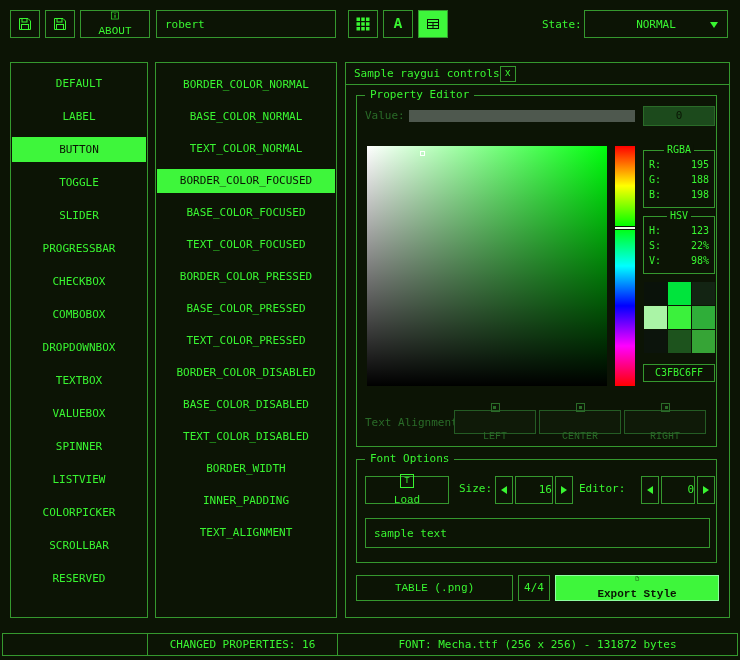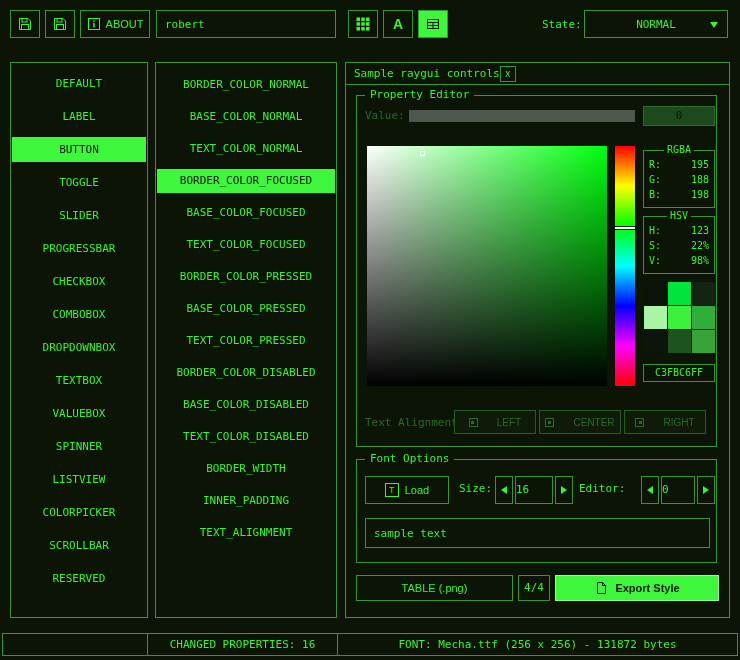--- a/index.html
+++ b/index.html
@@ -4,22 +4,22 @@
 <style>
   * { box-sizing: border-box; margin: 0; padding: 0; }
   html, body { width: 740px; height: 660px; background: #050a02; }
   #app {
     position: relative; width: 740px; height: 660px;
     background: var(--background, #0c1405);
     color: var(--text, #39f531);
     font-family: "DejaVu Sans Mono", monospace;
     font-size: 11px; overflow: hidden;
   }
-  button { font-family: Liberation Sans, sans-serif; font-size: 11px; background: transparent;
-           border: 1px solid var(--border, #35982e); color: var(--text, #39f531); cursor: pointer; }
+  button { font-family: Liberation Mono, monospace; font-size: 11px; background: transparent;
+           border: 1px solid var(--border, #35982e); color: var(--text, #39f531); cursor: pointer; flex-direction: column; }
 
   
   .tb-btn { position: absolute; top: 10px; width: 30px; height: 28px;
             display: flex; align-items: center; justify-content: center; }
   .tb-about { position: absolute; left: 80px; top: 10px; width: 70px; height: 28px;
               display: flex; align-items: center; justify-content: center; gap: 5px; }
   .tb-input { position: absolute; left: 156px; top: 10px; width: 180px; height: 28px;
               background: transparent; border: 1px solid var(--border); color: var(--text);
               font-family: inherit; font-size: 11px; padding-left: 8px; }
   .tb-btn.active { background: var(--accent, #3ef63b); color: var(--dark, #0a1504); }
@@ -102,21 +102,21 @@
 
   .load-btn { position: absolute; left: 8px; top: 16px; width: 84px; height: 28px;
               display: flex; align-items: center; justify-content: center; gap: 6px; }
   .t-icon { width: 14px; height: 14px; border: 1px solid currentColor; font-size: 9px;
             display: flex; align-items: center; justify-content: center; flex: none; }
   .fo-label { position: absolute; top: 22px; }
   .size-label { left: 102px; } .spacing-label { left: 222px; }
   .arrow-btn { position: absolute; top: 16px; width: 18px; height: 28px;
                display: flex; align-items: center; justify-content: center; padding: 0; }
   .spin-value { position: absolute; top: 16px; height: 28px; border: 1px solid var(--border);
-                text-align: left; line-height: 26px; }
+                text-align: right; line-height: 26px; }
   .size-left { left: 138px; }  .size-val { left: 158px; width: 38px; }  .size-right { left: 198px; }
   .sp-left  { left: 284px; }   .sp-val  { left: 304px; width: 34px; }   .sp-right { left: 340px; }
   .sample-input { position: absolute; left: 8px; top: 58px; width: 345px; height: 30px;
                   background: transparent; border: 1px solid var(--border); color: var(--text);
                   font-family: inherit; font-size: 11px; padding-left: 8px; }
 
   .table-btn { position: absolute; left: 10px; top: 512px; width: 157px; height: 26px; }
   .count-box { position: absolute; left: 172px; top: 512px; width: 32px; height: 26px;
                border: 1px solid var(--border); text-align: center; line-height: 24px; }
   .export-btn { position: absolute; left: 209px; top: 512px; width: 164px; height: 26px;

